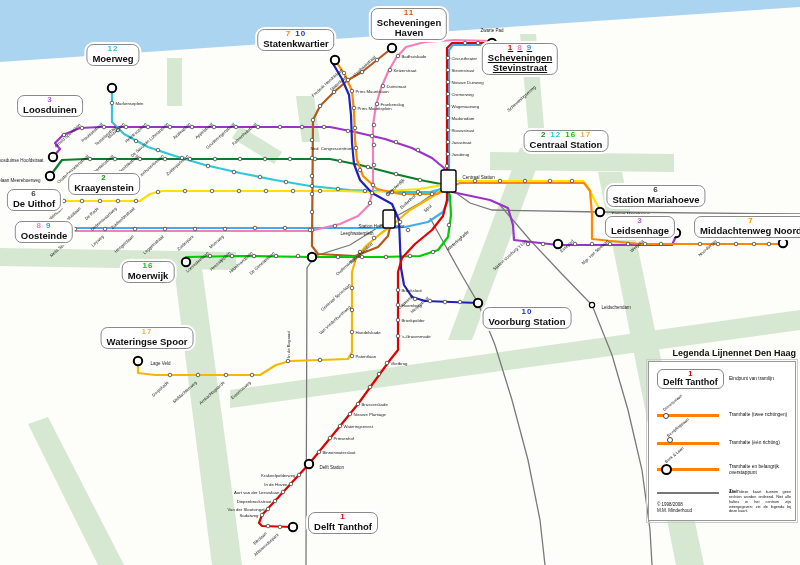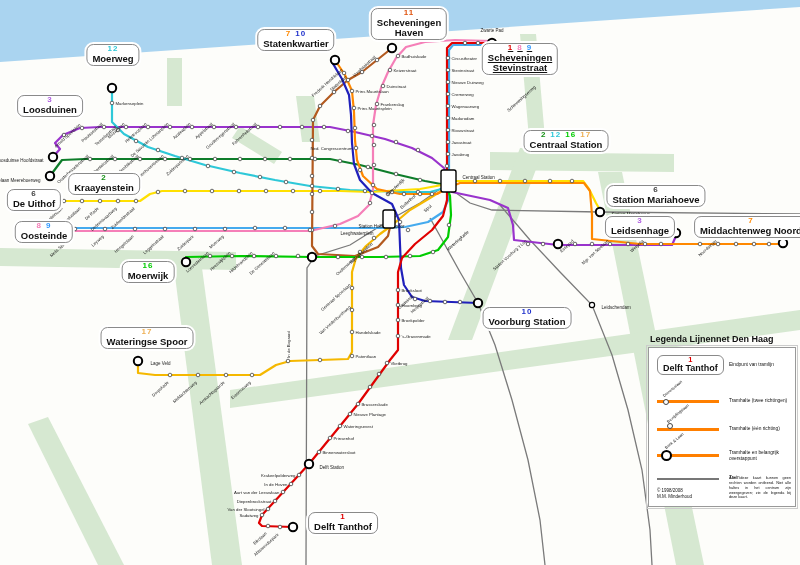--- a/index.html
+++ b/index.html
@@ -6,21 +6,21 @@
   #map{position:relative;width:800px;height:565px;background:#fdfdfa;overflow:hidden;}
   #mapsvg{position:absolute;left:0;top:0;}
   .tbox{position:absolute;transform:translateX(-50%);background:#fff;border:1px solid #8a8a8a;
         border-radius:7px;box-shadow:0 0 0 2px #fff;padding:0px 5px 1px 5px;text-align:center;
         font-weight:bold;color:#111;line-height:1.08;white-space:nowrap;z-index:5;}
   .tbox .nums{font-size:8px;letter-spacing:1px;}
   .tbox .nums span{margin:8px 2px;}
   .tbox .nm{font-size:9.5px;text-align:center;}
   
   #legend{position:absolute;left:648px;top:330px;width:148px;z-index:6;color:#111;}
-  #legend .lg-title{font-size:9px;font-weight:bold;margin:4px 0 3px 2px;}
+  #legend .lg-title{font-size:9px;font-weight:bold;margin:18px 0 3px 2px;text-align:right;}
   #legend .lg-frame{position:relative;border:1px solid #999;outline:1px solid #ccc;outline-offset:1px;
                     background:#fff;height:158px;}
   .lg-sample-box{position:absolute;left:8px;top:7px;border:1px solid #8a8a8a;border-radius:6px;
                  padding:0 5px;text-align:center;font-weight:bold;line-height:1.1;background:#fff;}
   .lg-sample-box .n{font-size:7.5px;}
   .lg-sample-box .t{font-size:9px;white-space:nowrap;}
   .lg-txt{position:absolute;left:80px;font-size:4.8px;line-height:1.25;width:62px;}
   .lg-line{position:absolute;left:8px;width:62px;height:3px;background:#ff7f00;}
   .lg-line.gray{background:#777;height:2px;}
   .lg-dot{position:absolute;width:4px;height:4px;border:1px solid #444;border-radius:50%;background:#fff;}

